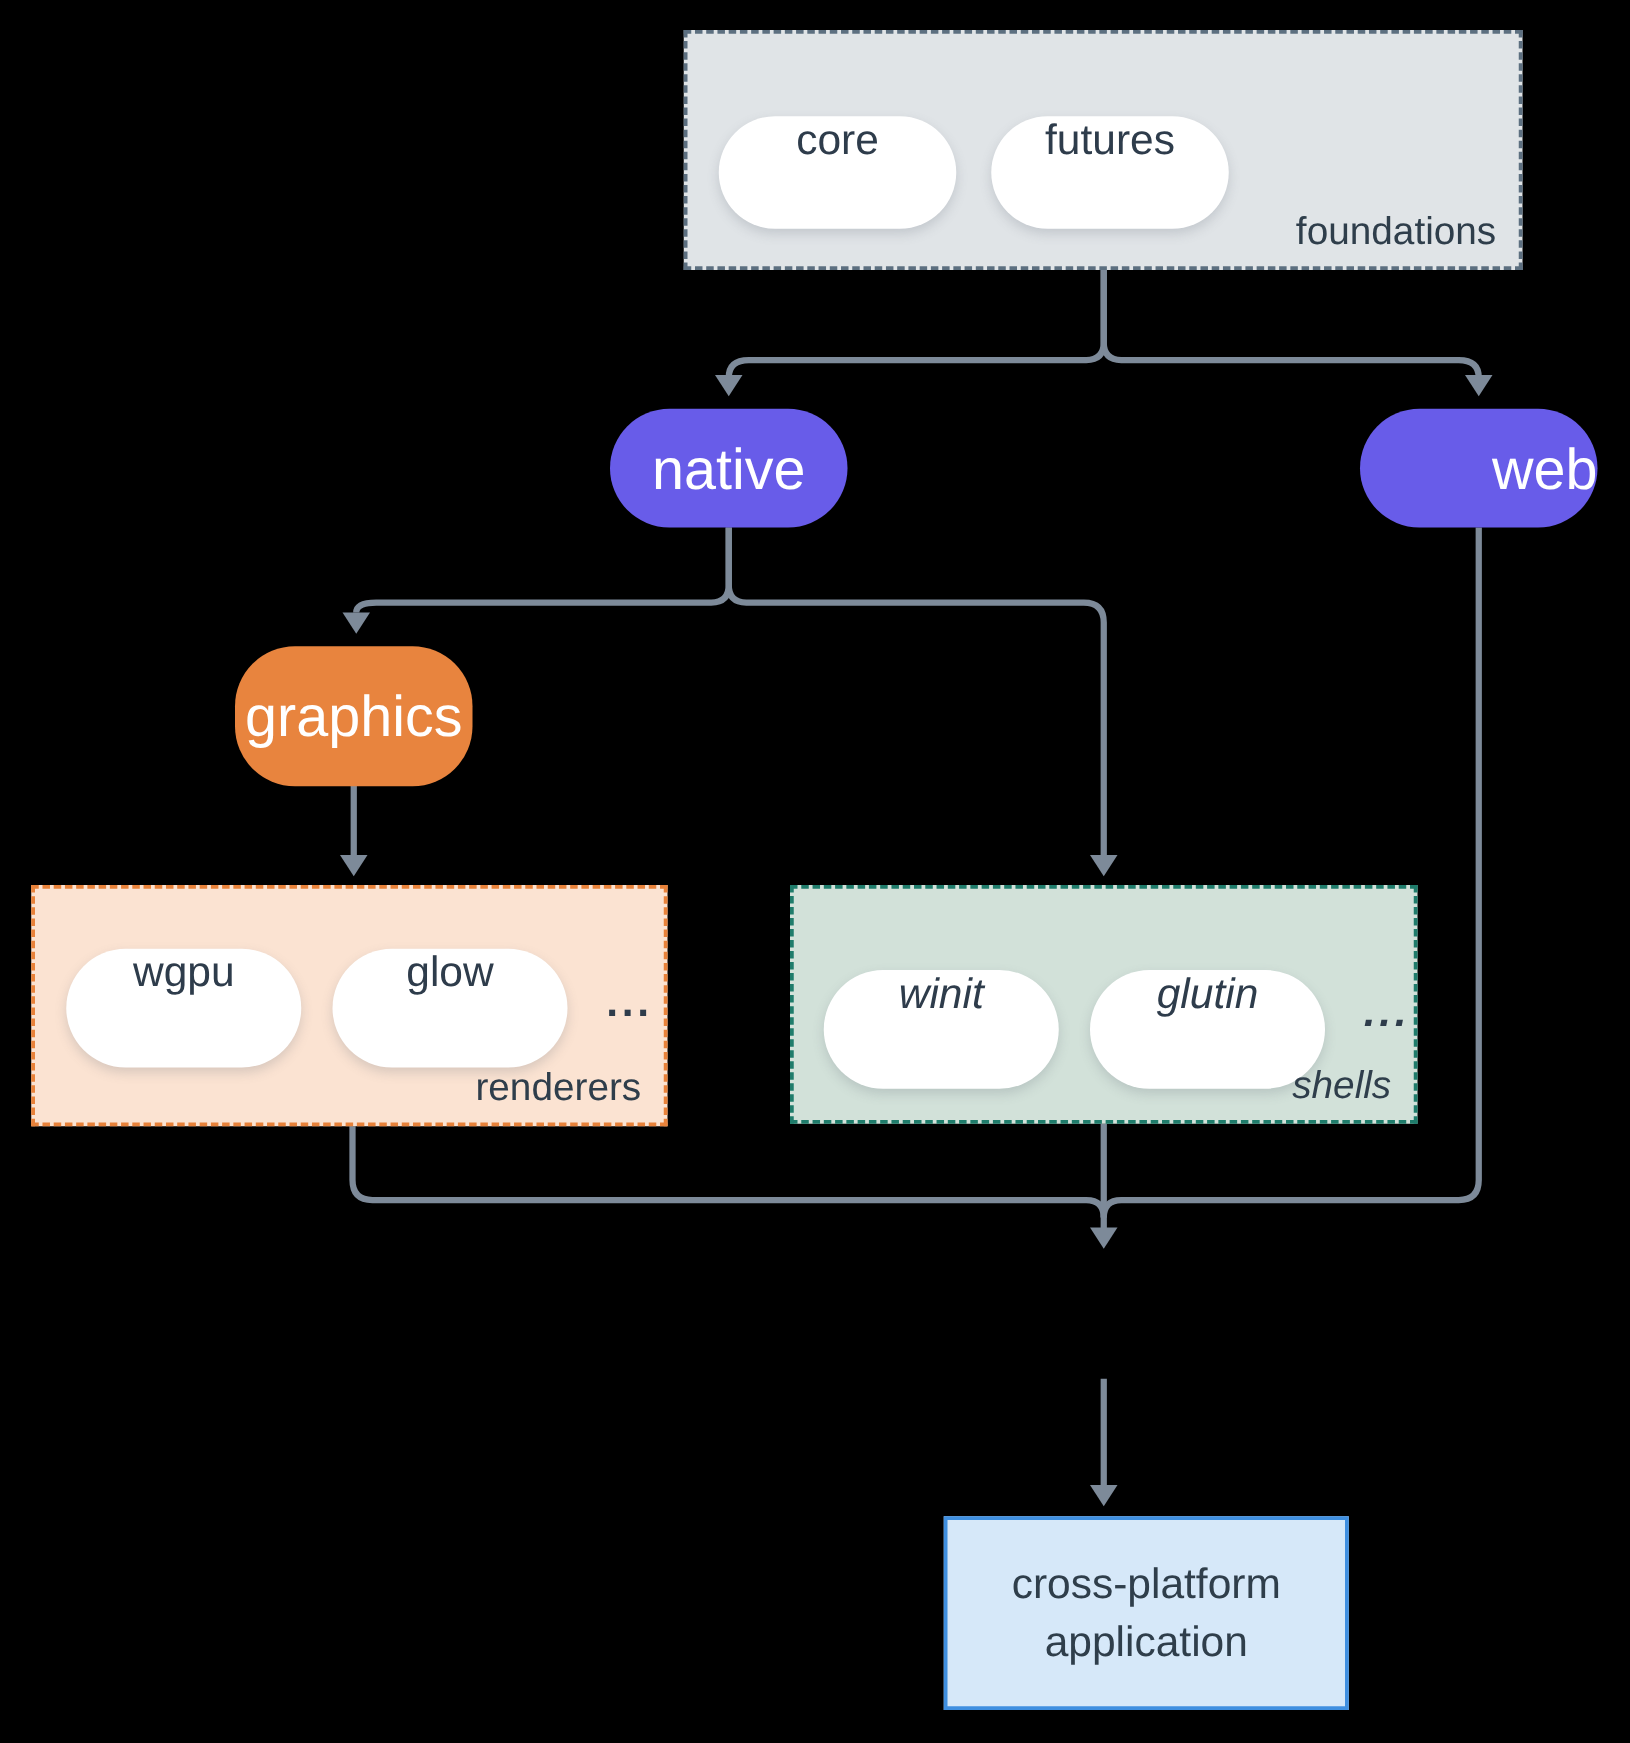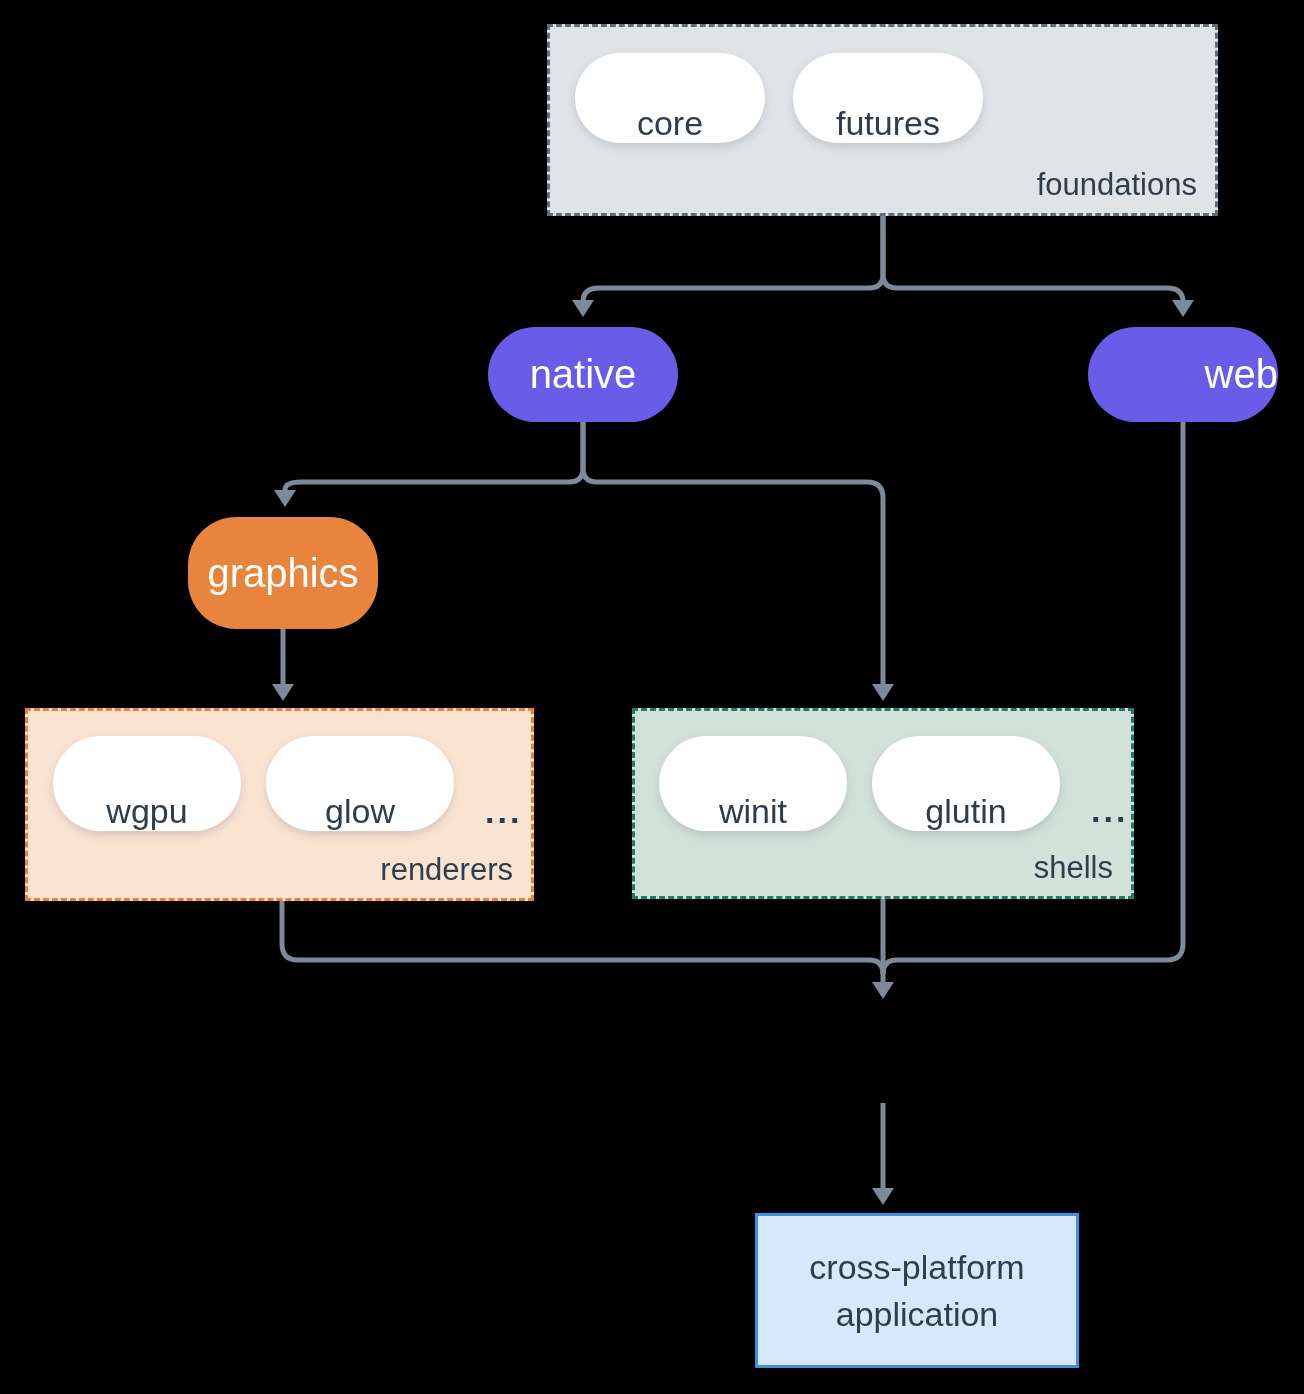--- a/index.html
+++ b/index.html
@@ -13,46 +13,47 @@
 
   .group{position:absolute;box-sizing:border-box;}
   .group-foundations{
     left:547px;top:24px;width:671px;height:192px;
     background:var(--foundations-bg);border:3px dashed var(--foundations-border);
     display:flex;align-items:flex-start;gap:28px;padding:26px 0 0 25px;
   }
   .group-renderers{
     left:25px;top:708px;width:509px;height:193px;
     background:var(--renderers-bg);border:3px dashed var(--renderers-border);
-    display:flex;align-items:flex-start;gap:25px;padding:25px 0 0 25px;
+    display:flex;align-items:flex-start;gap:25px;padding:8px 0 0 25px;
   }
   .group-shells{
     left:632px;top:708px;width:502px;height:191px;
     background:var(--shells-bg);border:3px dashed var(--shells-border);
-    display:flex;align-items:flex-start;gap:25px;padding:25px 0 0 24px;
+    display:flex;align-items:flex-start;gap:25px;padding:25px 0 0 24px;font-style:italic;
   }
   .group-label{
     position:absolute;right:18px;bottom:10px;
     font-size:31px;color:var(--label-text);
   }
   .pill{
     background:var(--pill-bg);border-radius:48px;
-    display:flex;align-items:flex-end;justify-content:center;
+    display:flex;align-items:flex-start;justify-content:center;
     font-size:34px;color:var(--pill-text);
     box-shadow:0 4px 9px rgba(90,100,115,0.22);
     flex:0 0 auto;
+    margin-top:40px;
   }
   .pill-lg{width:190px;height:90px;}
   .pill-b{width:188px;height:95px;}
   .ellipsis{
     align-self:center;margin-top:-12px;margin-left:6px;
     font-size:34px;font-weight:700;letter-spacing:3px;color:var(--pill-text);
   }
   .node{
-    position:absolute;border-radius:48px;color:#fff;font-size:40px;
+    position:absolute;border-radius:48px;color:#fff;font-size:46px;
     display:flex;align-items:center;justify-content:center;
   }
   .node-native{left:488px;top:327px;width:190px;height:95px;background:var(--purple);}
   .node-web{left:1088px;top:327px;width:190px;height:95px;background:var(--purple);justify-content:flex-end;}
   .node-graphics{left:188px;top:517px;width:190px;height:112px;background:var(--orange);}
   .node-iced{left:788px;top:1009px;width:190px;height:94px;background:var(--blue);}
   .app-box{
     position:absolute;left:755px;top:1213px;width:324px;height:155px;
     box-sizing:border-box;background:var(--app-bg);border:3px solid var(--app-border);
     border-radius:0;display:flex;align-items:center;justify-content:center;

